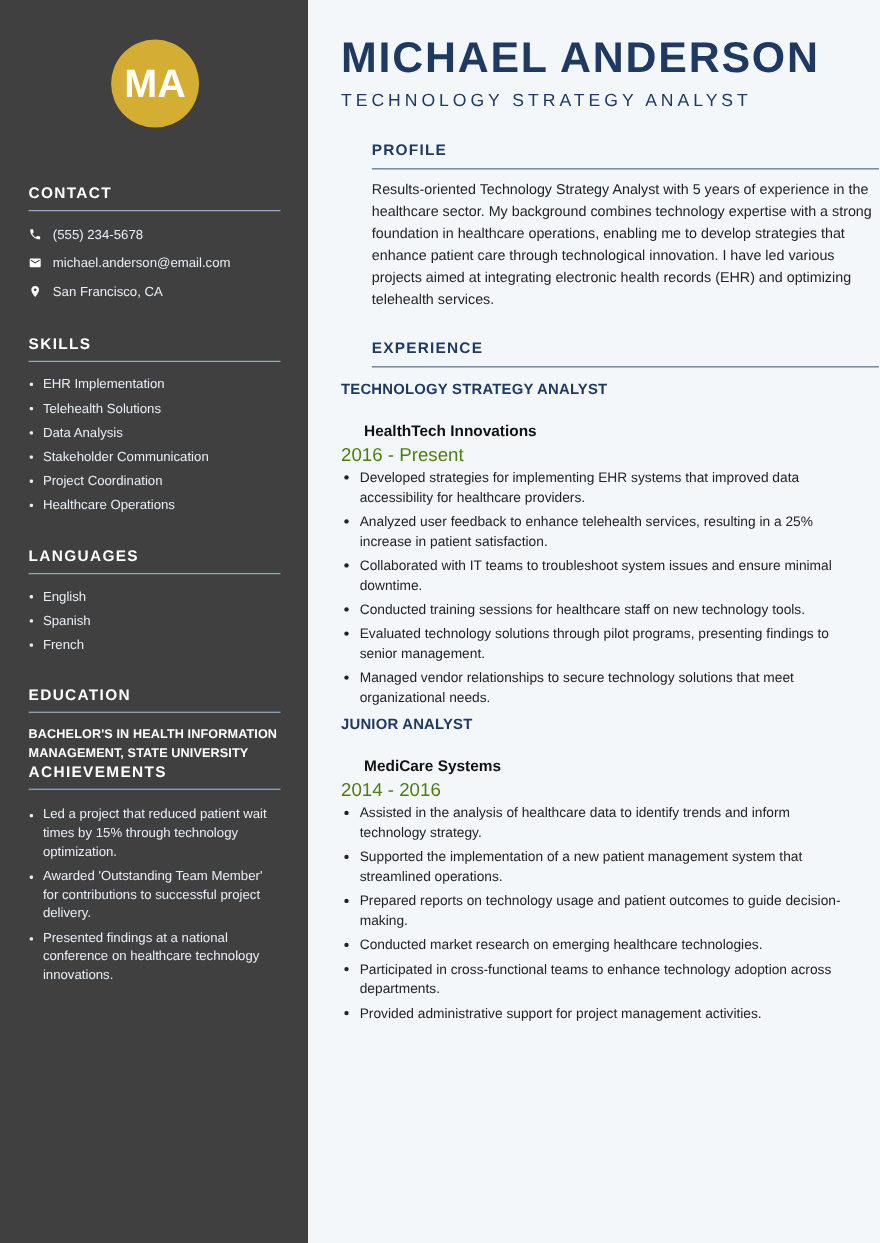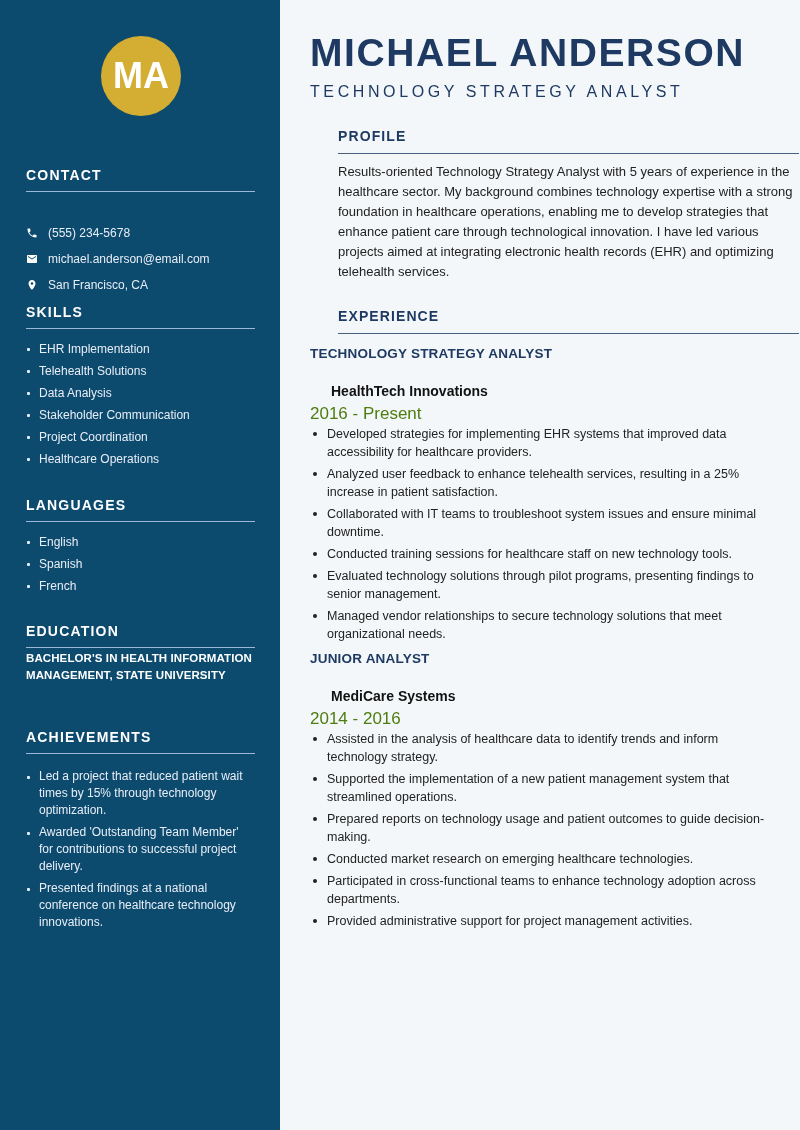--- a/index.html
+++ b/index.html
@@ -4,57 +4,57 @@
   <style>
     * { box-sizing: border-box; margin: 0; padding: 0; }
     html, body { width: 800px; height: 1130px; overflow: hidden; }
     body {
       font-family: "Liberation Sans", "DejaVu Sans", sans-serif;
       background: #f4f7f9;
       position: relative;
     }
     .sidebar {
       position: absolute; left: 0; top: 0; width: 280px; height: 1130px;
-      background: #0c4a6e;
+      background: #404040;
       color: #ffffff;
       padding: 0 26px;
     }
     .avatar {
       position: absolute; left: 101px; top: 36px;
       width: 80px; height: 80px; border-radius: 50%;
       background: #d4ae32;
       display: flex; align-items: center; justify-content: center;
       color: #ffffff; font-weight: bold; font-size: 36px; letter-spacing: 0px;
     }
     .side-section { position: absolute; left: 26px; width: 229px; }
     .side-heading {
       font-size: 14px; font-weight: bold; letter-spacing: 1.2px;
       color: #ffffff; padding-bottom: 8px;
       border-bottom: 1.5px solid #9fb6d6;
     }
-    .contact-list { list-style: none; margin-top: 28px; }
+    .contact-list { list-style: none; margin-top: 8px; }
     .contact-item {
       display: flex; align-items: center; height: 26px;
       font-size: 12px; color: #e8eef7;
     }
     .contact-item .ico { width: 22px; display: inline-flex; align-items: center; }
     .contact-item svg { width: 12px; height: 12px; fill: #ffffff; }
     .bullet-list { list-style: none; margin-top: 9px; }
     .bullet-list li {
       position: relative; padding-left: 13px; font-size: 12px;
       color: #e8eef7; line-height: 22px;
     }
     .bullet-list li::before {
       content: ""; position: absolute; left: 1px; top: 10px;
       width: 3px; height: 3px; background: #e8eef7; border-radius: 1px;
     }
     .ach-list li { line-height: 17px; margin-bottom: 5px; }
     .ach-list li::before { top: 8px; }
     .edu-text {
-      margin-top: 2px; font-size: 11.5px; font-weight: bold;
+      margin-top: 12px; font-size: 11.5px; font-weight: bold;
       line-height: 17px; letter-spacing: 0.1px; color: #ffffff;
     }
 
     .main { position: absolute; left: 310px; top: 0; width: 461px; }
     .name {
       position: absolute; top: 31px; left: 0;
       font-size: 39px; font-weight: bold; color: #1e3a62; letter-spacing: 1.6px;
       white-space: nowrap;
     }
     .title {
@@ -146,21 +146,21 @@
       <li>Spanish</li>
       <li>French</li>
     </ul>
   </section>
 
   <section class="side-section" style="top:623px;">
     <h2 class="side-heading">EDUCATION</h2>
     <p class="edu-text">BACHELOR'S IN HEALTH INFORMATION MANAGEMENT, STATE UNIVERSITY</p>
   </section>
 
-  <section class="side-section" style="top:729px;">
+  <section class="side-section" style="top:693px;">
     <h2 class="side-heading">ACHIEVEMENTS</h2>
     <ul class="bullet-list ach-list" style="margin-top:14px;">
       <li>Led a project that reduced patient wait times by 15% through technology optimization.</li>
       <li>Awarded 'Outstanding Team Member' for contributions to successful project delivery.</li>
       <li>Presented findings at a national conference on healthcare technology innovations.</li>
     </ul>
   </section>
 </aside>
 
 <main class="main">

